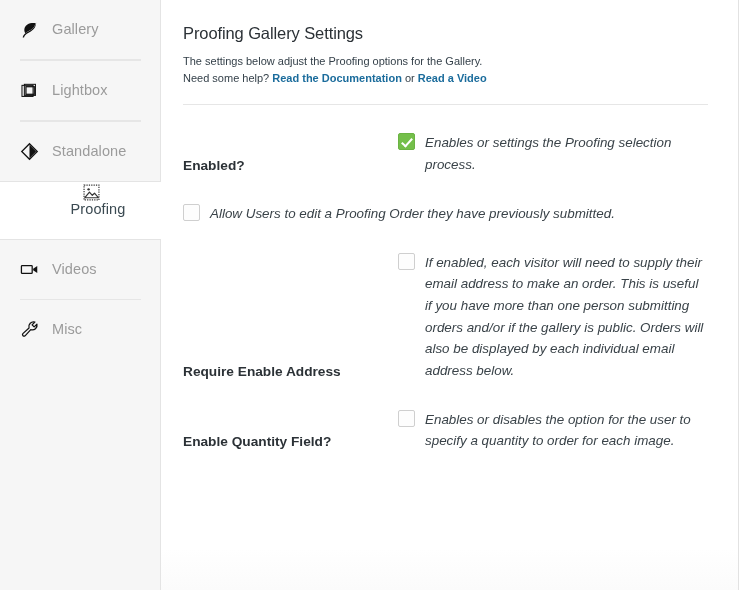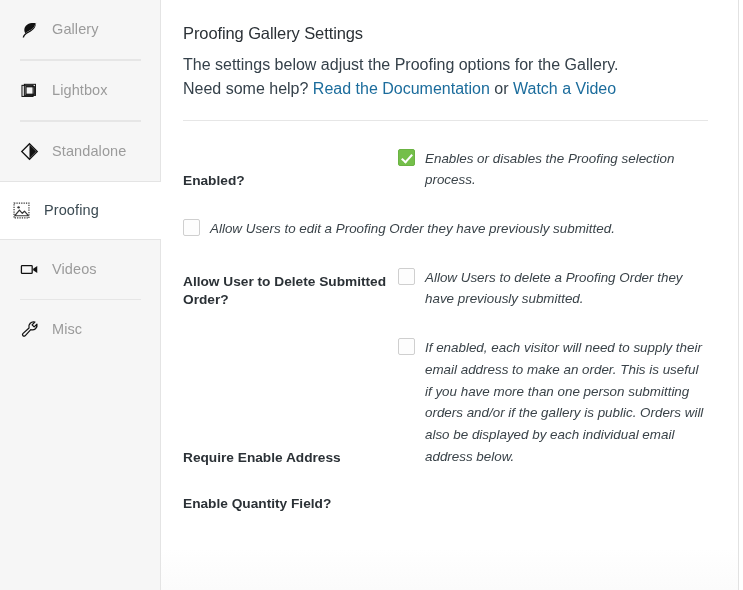--- a/index.html
+++ b/index.html
@@ -57,52 +57,53 @@
     height: 1px;
     background: #e6e6e6;
     margin-left: 20px;
     margin-right: 19px;
   }
   .nav-item.active {
     background: #ffffff;
     border-top: 1px solid #e4e4e4;
     border-bottom: 1px solid #e4e4e4;
     margin-left: -1px;
-    padding-left: 12px;
+    padding-left: 36px;
     width: 162px;
     z-index: 2;
+    flex-direction: column;
   }
   .nav-item.active .nav-label { color: #3b4a52; }
 
   
   .content {
     flex: 1 1 auto;
     height: 590px;
     background: linear-gradient(to bottom, #ffffff 0%, #ffffff 93%, #fbfbfb 100%);
     padding: 0 30px 0 22px;
     position: relative;
     overflow: hidden;
   }
   .page-title {
     font-size: 16.5px;
     font-weight: normal;
     color: #2b3136;
     margin: 24px 0 0 0;
     letter-spacing: -0.1px;
   }
   .page-desc {
-    font-size: 16px;
+    font-size: 11px;
     color: #35414a;
     line-height: 1.52;
     margin: 10px 0 0 0;
     max-width: 540px;
   }
   .page-desc a {
     color: #1b6c9c;
-    font-weight: normal;
+    font-weight: bold;
     text-decoration: none;
   }
   .header-rule {
     height: 1px;
     background: #e6e6e6;
     margin: 18px 0 0 0;
   }
 
   .settings { margin-top: 0; }
   .setting-row {
@@ -226,52 +227,49 @@
         <span class="nav-label">Misc</span>
       </div>
     </nav>
 
   <section class="content">
 
     <h1 class="page-title">Proofing Gallery Settings</h1>
 
     <p class="page-desc">
       <span>The settings below adjust the Proofing options for the Gallery.</span><br>
-      <span>Need some help? </span><a href="#">Read the Documentation</a><span> or </span><a href="#">Watch a Video</a>
+      <span>Need some help? </span><a href="#">Read the Documentation</a><span> or </span><a href="#">Read a Video</a>
     </p>
 
     <div class="header-rule"></div>
 
     <div class="settings" id="settings">
         <div class="setting-row">
           <div class="setting-label">Enabled?</div>
           <div class="setting-control">
             <span class="cbox checked"></span>
-            <p class="setting-desc">Enables or disables the Proofing selection process.</p>
+            <p class="setting-desc">Enables or settings the Proofing selection process.</p>
           </div>
         </div>
         <div class="setting-row">
           <div class="setting-control">
             <span class="cbox"></span>
             <p class="setting-desc">Allow Users to edit a Proofing Order they have previously submitted.</p>
           </div>
         </div>
         <div class="setting-row">
-          <div class="setting-label">Allow User to Delete Submitted Order?</div>
-          <div class="setting-control">
-            <span class="cbox"></span>
-            <p class="setting-desc">Allow Users to delete a Proofing Order they have previously submitted.</p>
-          </div>
-        </div>
-        <div class="setting-row">
           <div class="setting-label">Require Enable Address</div>
           <div class="setting-control">
             <span class="cbox"></span>
             <p class="setting-desc">If enabled, each visitor will need to supply their email address to make an order. This is useful if you have more than one person submitting orders and/or if the gallery is public. Orders will also be displayed by each individual email address below.</p>
           </div>
         </div>
         <div class="setting-row">
           <div class="setting-label">Enable Quantity Field?</div>
+          <div class="setting-control">
+            <span class="cbox"></span>
+            <p class="setting-desc">Enables or disables the option for the user to specify a quantity to order for each image.</p>
+          </div>
         </div>
       </div>
 
   </section>
 </div>
 
 </body></html>

